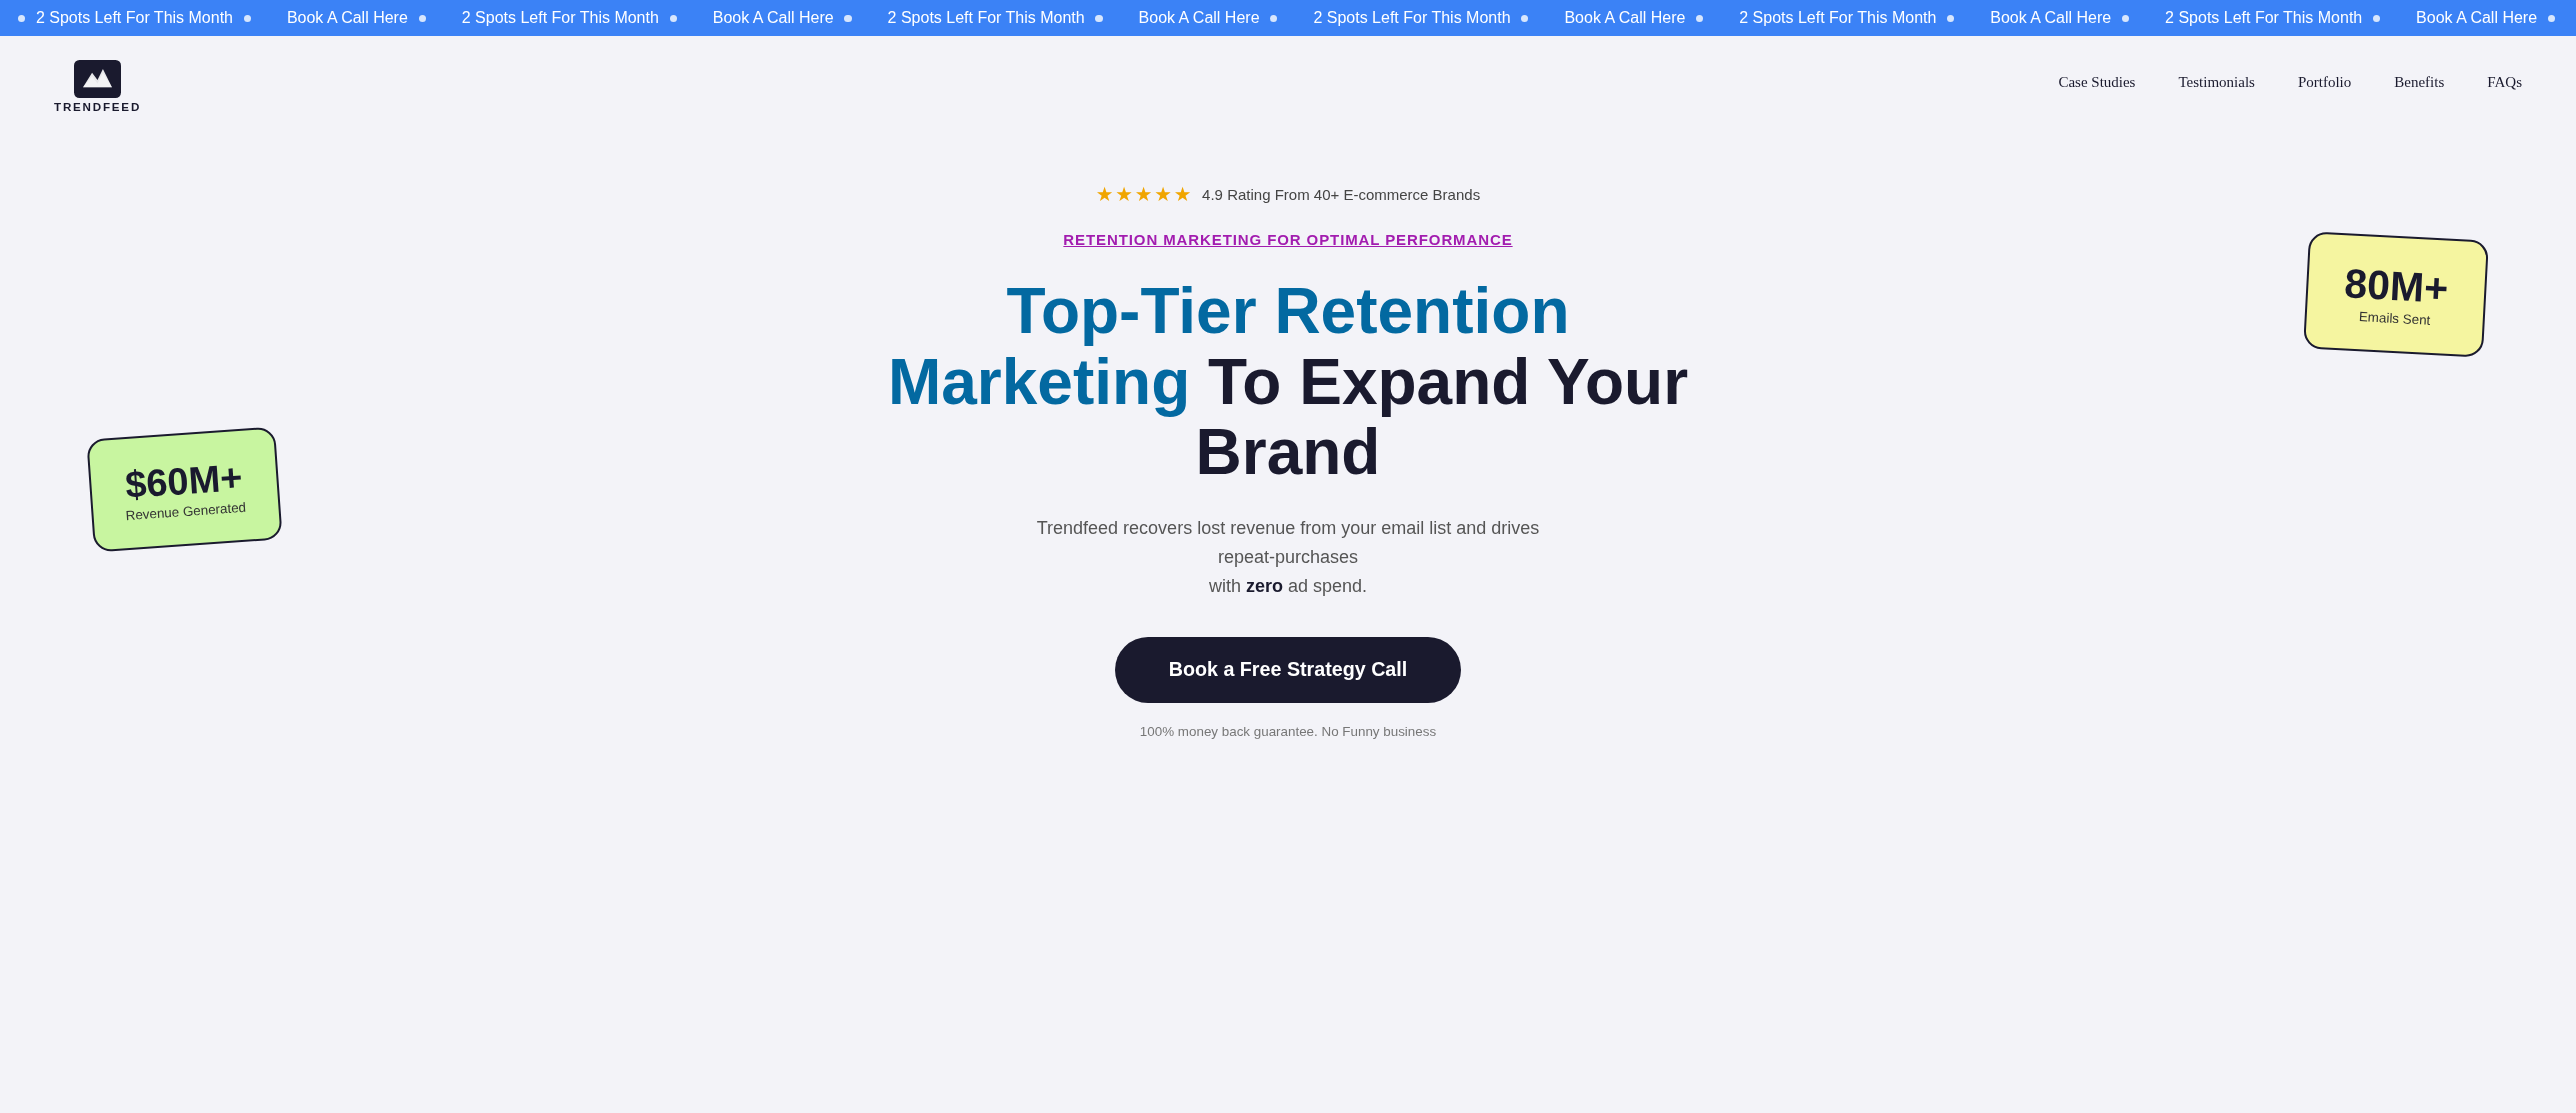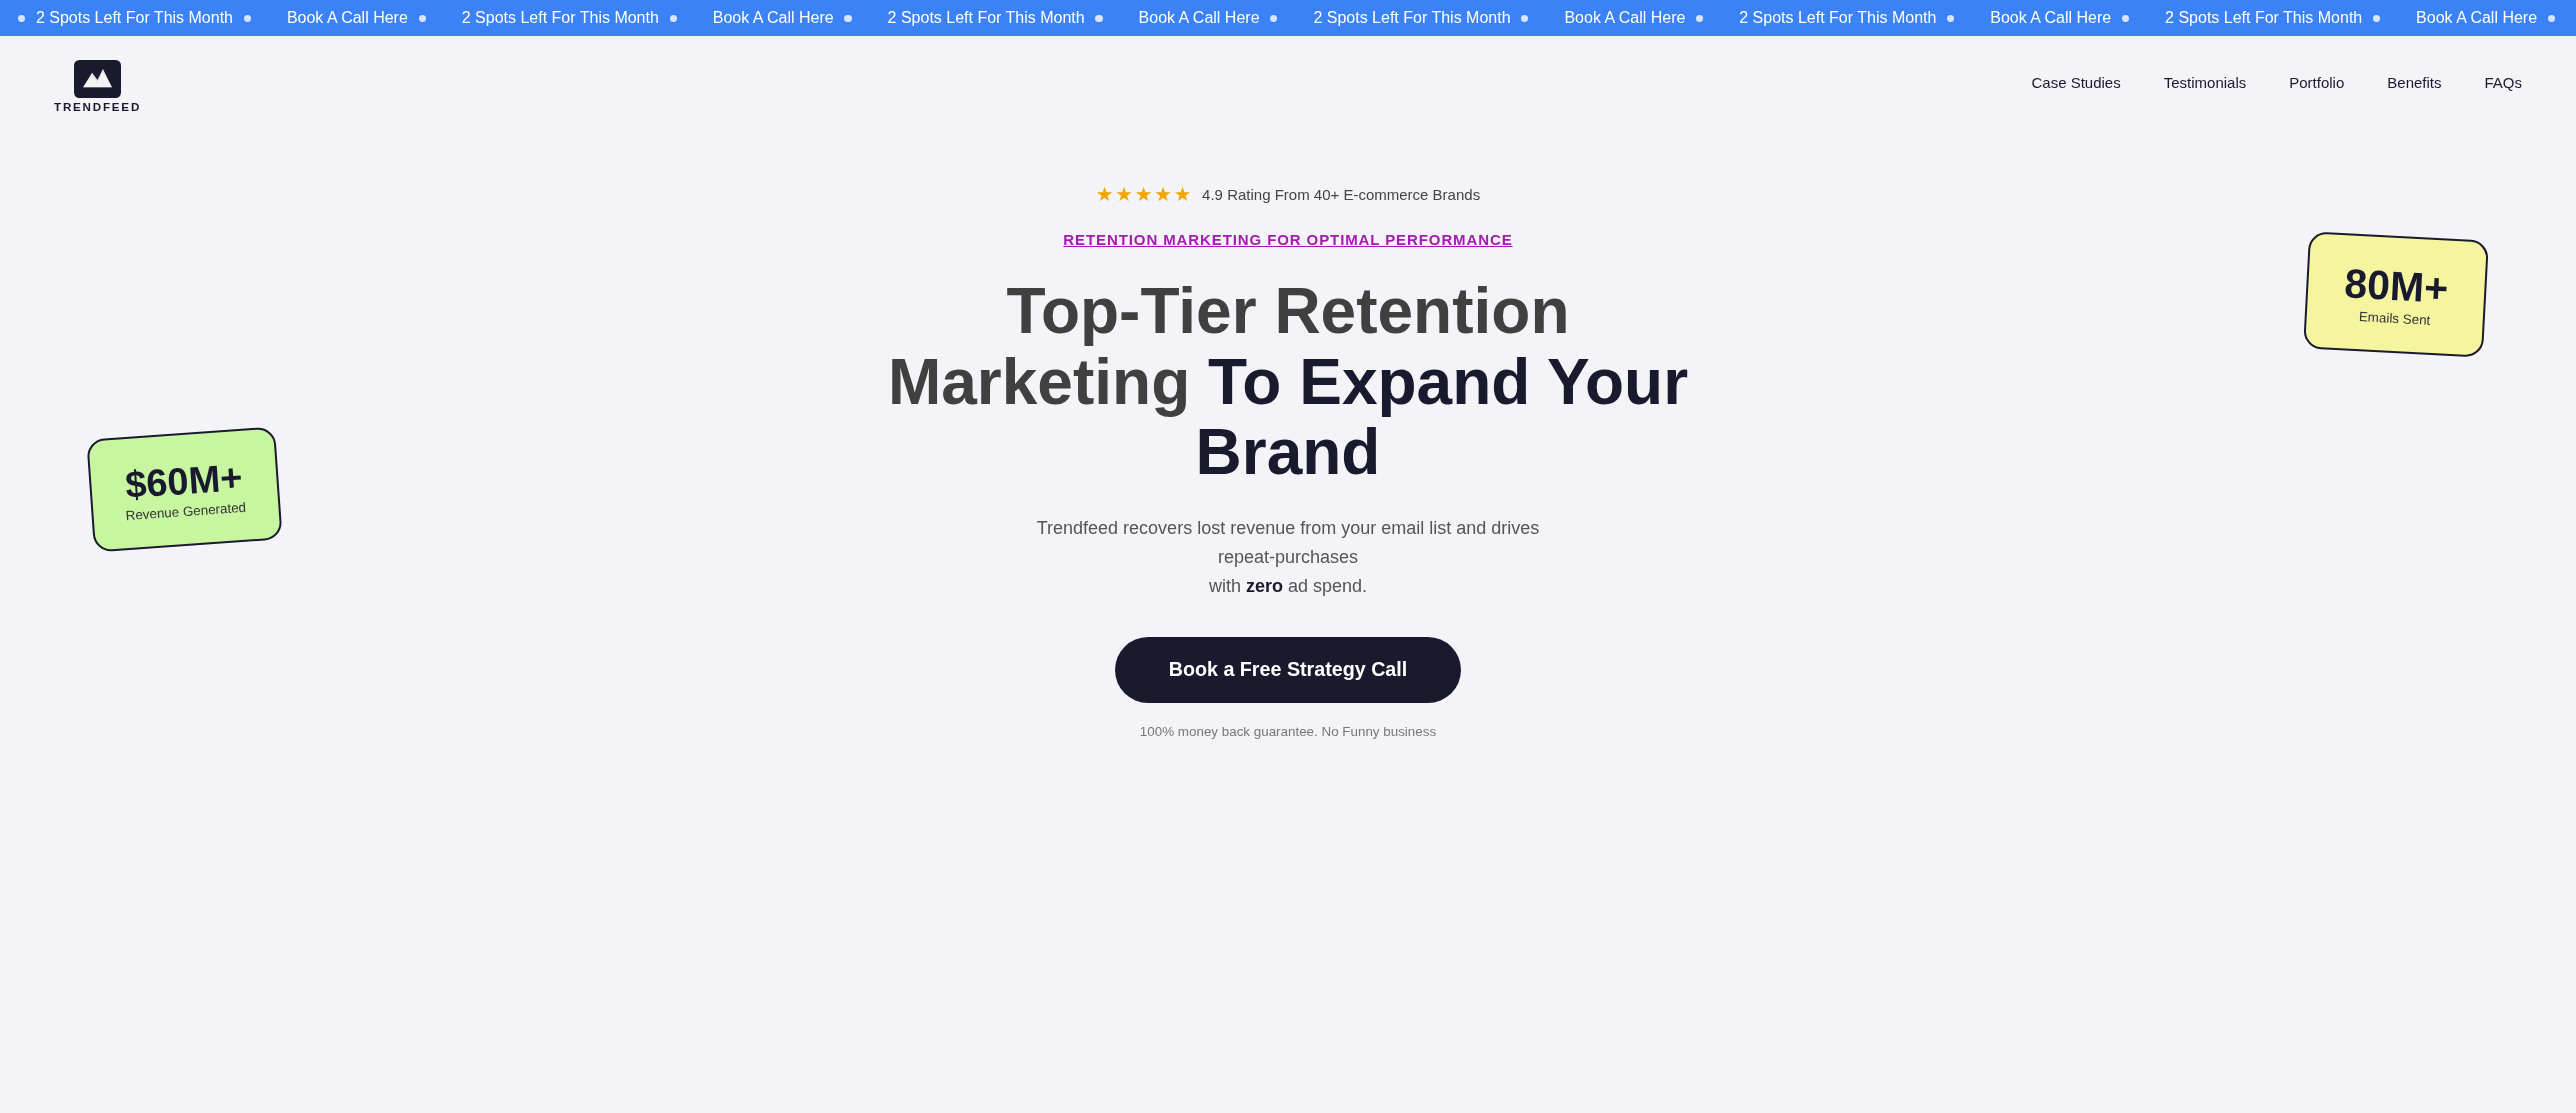--- a/index.html
+++ b/index.html
@@ -81,20 +81,21 @@
       display: flex;
       gap: 43px;
       list-style: none;
     }
 
     .nav-links a {
       text-decoration: none;
       color: #1a1a2e;
       font-size: 15px;
       font-weight: 400;
+      font-family: Liberation Serif, serif;
     }
 
     
     .hero {
       text-align: center;
       padding: 54px 36px 72px;
       position: relative;
       max-width: 100%;
       overflow: visible;
     }
@@ -133,21 +134,21 @@
       line-height: 1.1;
       font-weight: 900;
       color: #1a1a2e;
       margin-bottom: 27px;
       max-width: 806px;
       margin-left: auto;
       margin-right: auto;
     }
 
     .headline .purple {
-      color: #404040;
+      color: #0369a1;
     }
 
     .headline .black {
       color: #1a1a2e;
     }
 
     .description {
       font-size: 18px;
       color: #555;
       max-width: 555px;

